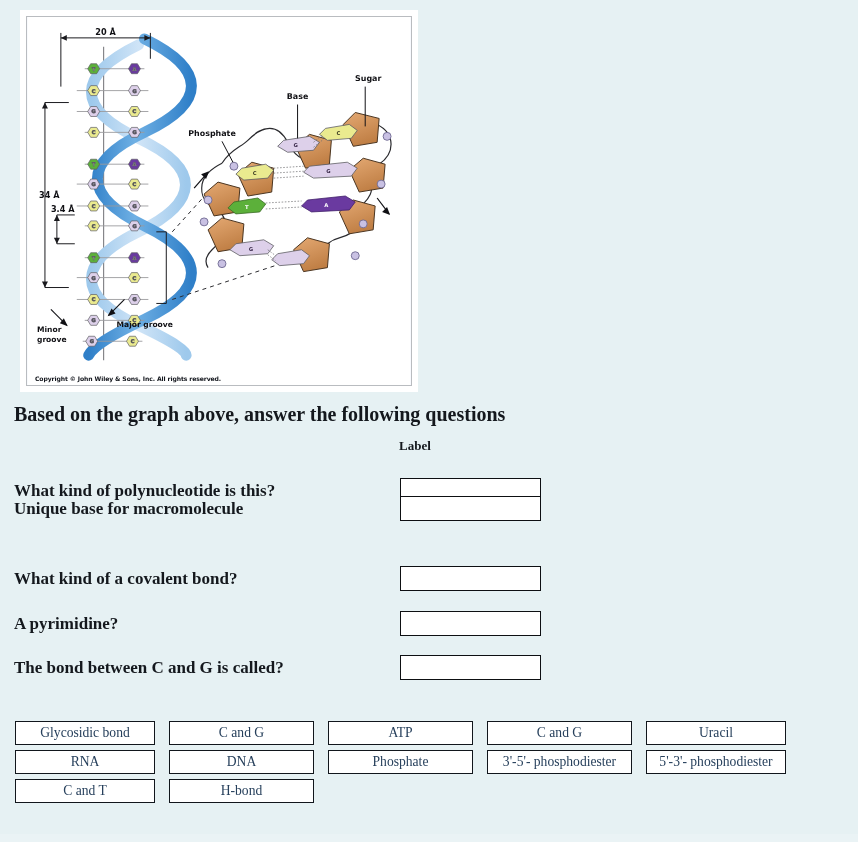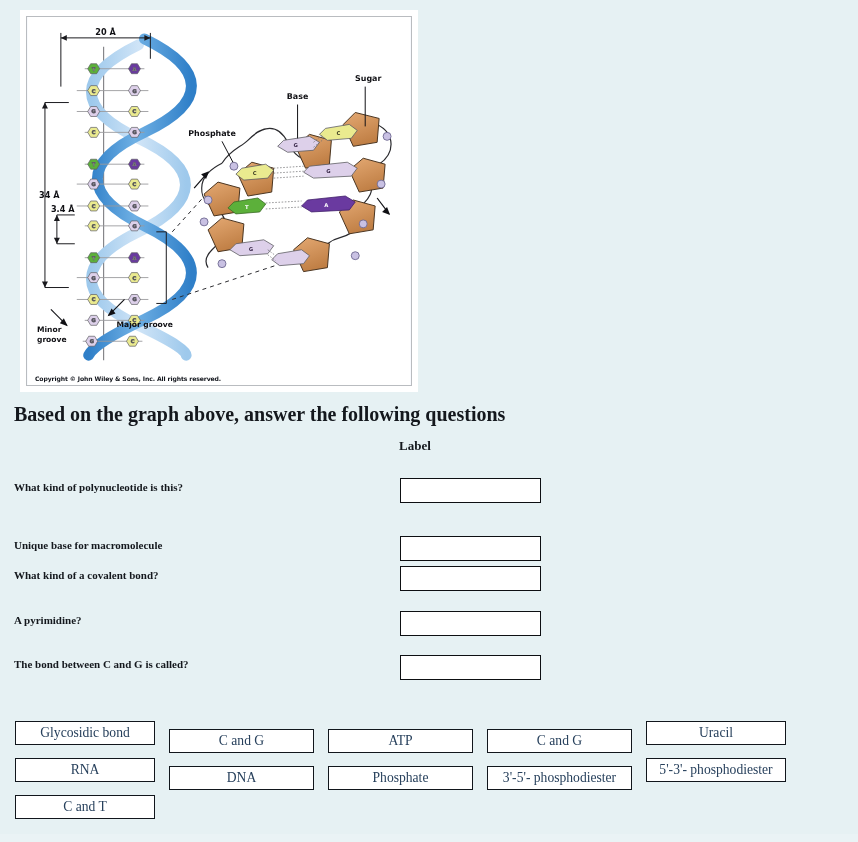--- a/index.html
+++ b/index.html
@@ -80,21 +80,21 @@
   .qrow {
     position: absolute;
     left: 0;
     width: 858px;
     height: 26px;
   }
   .qtext {
     position: absolute;
     left: 14px;
     top: 3px;
-    font-size: 11px;
+    font-size: 17px;
     font-weight: bold;
     color: #14181d;
     white-space: nowrap;
   }
   .qbox {
     position: absolute;
     left: 400px;
     top: 0;
     width: 141px;
     height: 25px;
@@ -128,21 +128,21 @@
     text-align: center;
     font-family: "Liberation Serif", serif;
     font-size: 13.6px;
     color: #27405c;
     white-space: nowrap;
     overflow: hidden;
     cursor: pointer;
     user-select: none;
   }
   .w140 { width: 140px; }
-  .w145 { width: 145px; margin-top: 8px; }
+  .w145 { width: 145px; }
   .bottom-band {
     position: absolute;
     left: 0;
     top: 834px;
     width: 858px;
     height: 8px;
     background: #eaf3f5;
   }
 </style>
 </head>
@@ -408,21 +408,21 @@
 
   <div class="prompt">Based on the graph above, answer the following questions</div>
 
   <div class="label-header">Label</div>
 
   <div class="qrow" style="top:478px">
     <div class="qtext">What kind of polynucleotide is this?</div>
     <input class="qbox" type="text" value="" style="">
   </div>
 
-  <div class="qrow" style="top:536px">
+  <div class="qrow" style="top:496px">
     <div class="qtext">Unique base for macromolecule</div>
     <input class="qbox" type="text" value="" style="">
   </div>
 
   <div class="qrow" style="top:566px">
     <div class="qtext">What kind of a covalent bond?</div>
     <input class="qbox" type="text" value="" style="">
   </div>
 
   <div class="qrow" style="top:655px">
@@ -448,19 +448,20 @@
     <div class="opt-row">
       <div class="opt w140">RNA</div>
       <div class="opt w145">DNA</div>
       <div class="opt w145">Phosphate</div>
       <div class="opt w145">3'-5'- phosphodiester</div>
       <div class="opt w140">5'-3'- phosphodiester</div>
     </div>
 
     <div class="opt-row">
       <div class="opt w140">C and T</div>
+      <div class="opt w145">H-bond</div>
     </div>
 
   </div>
 
   <div class="bottom-band"></div>
 
 </div>
 
 </body></html>

